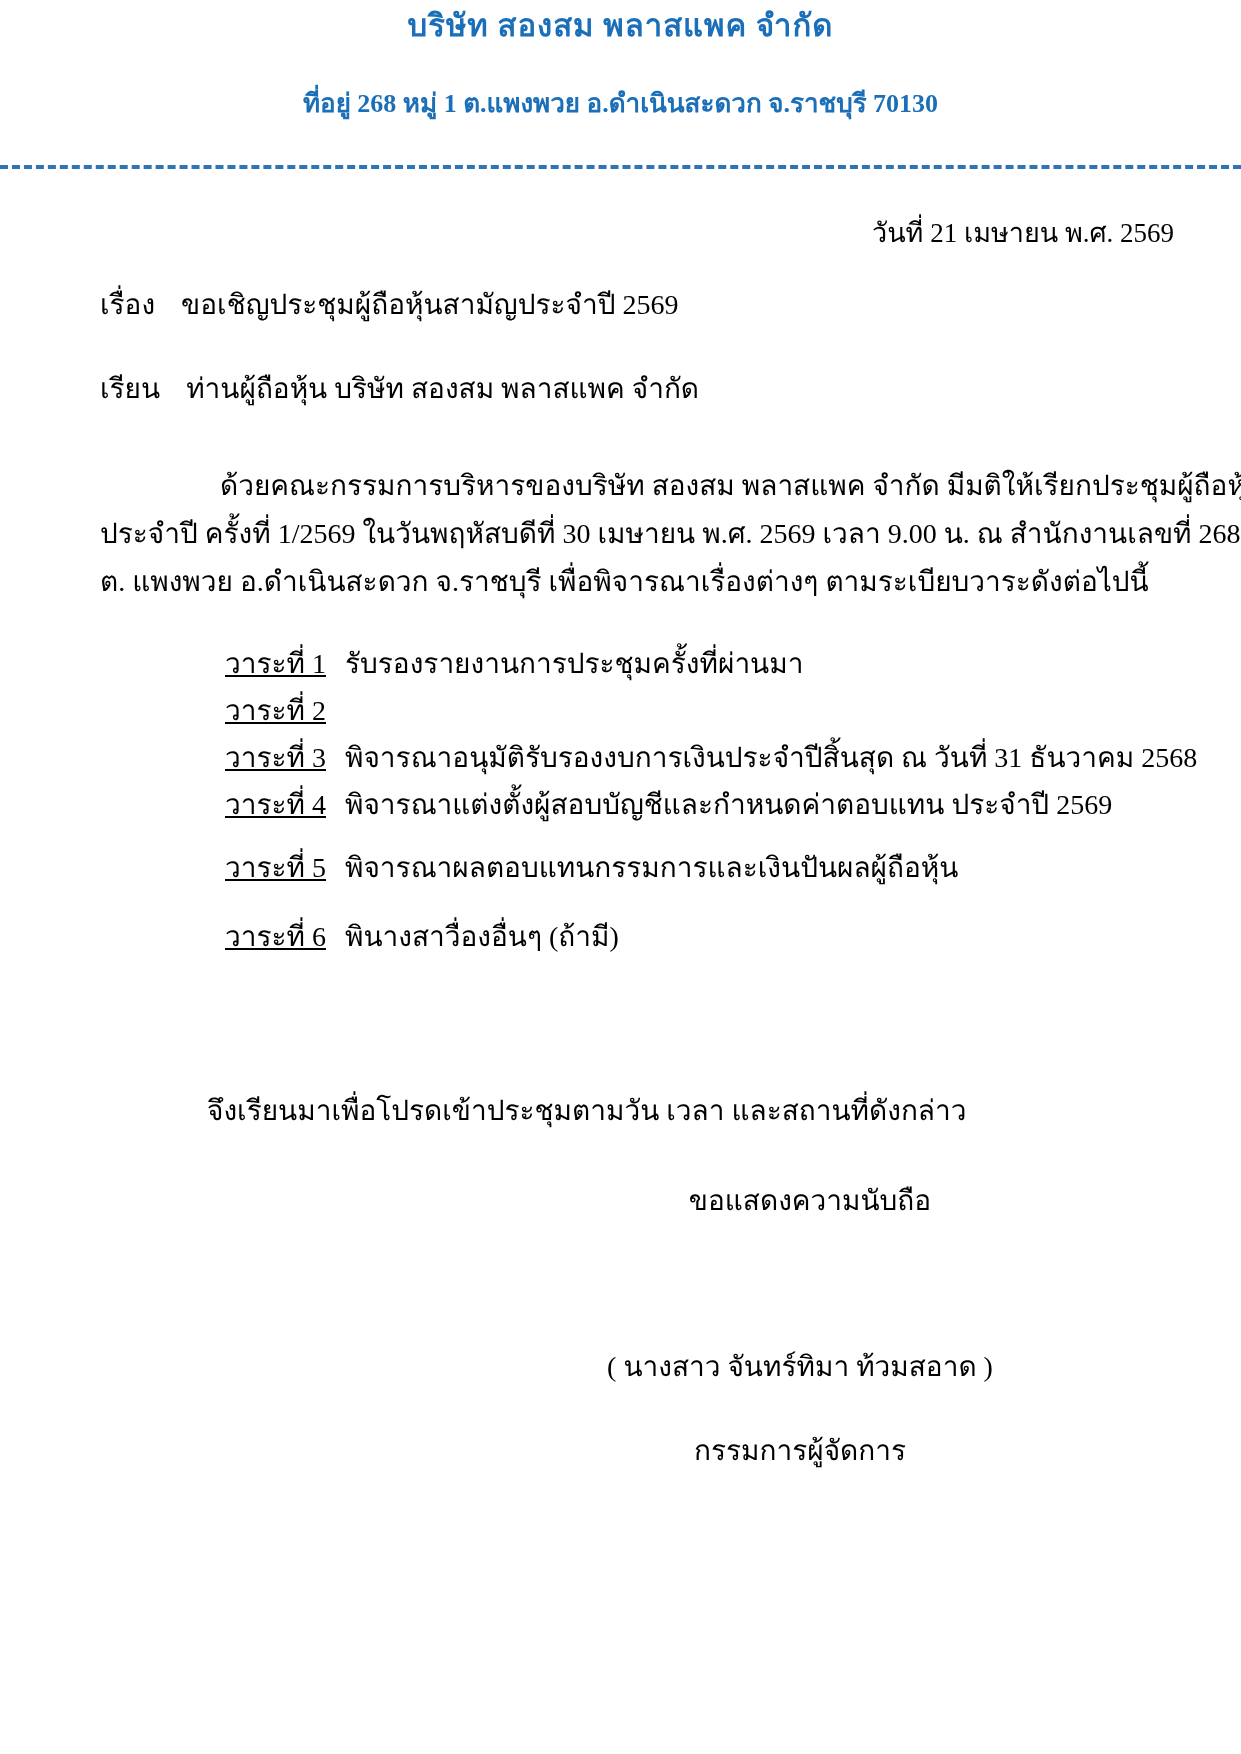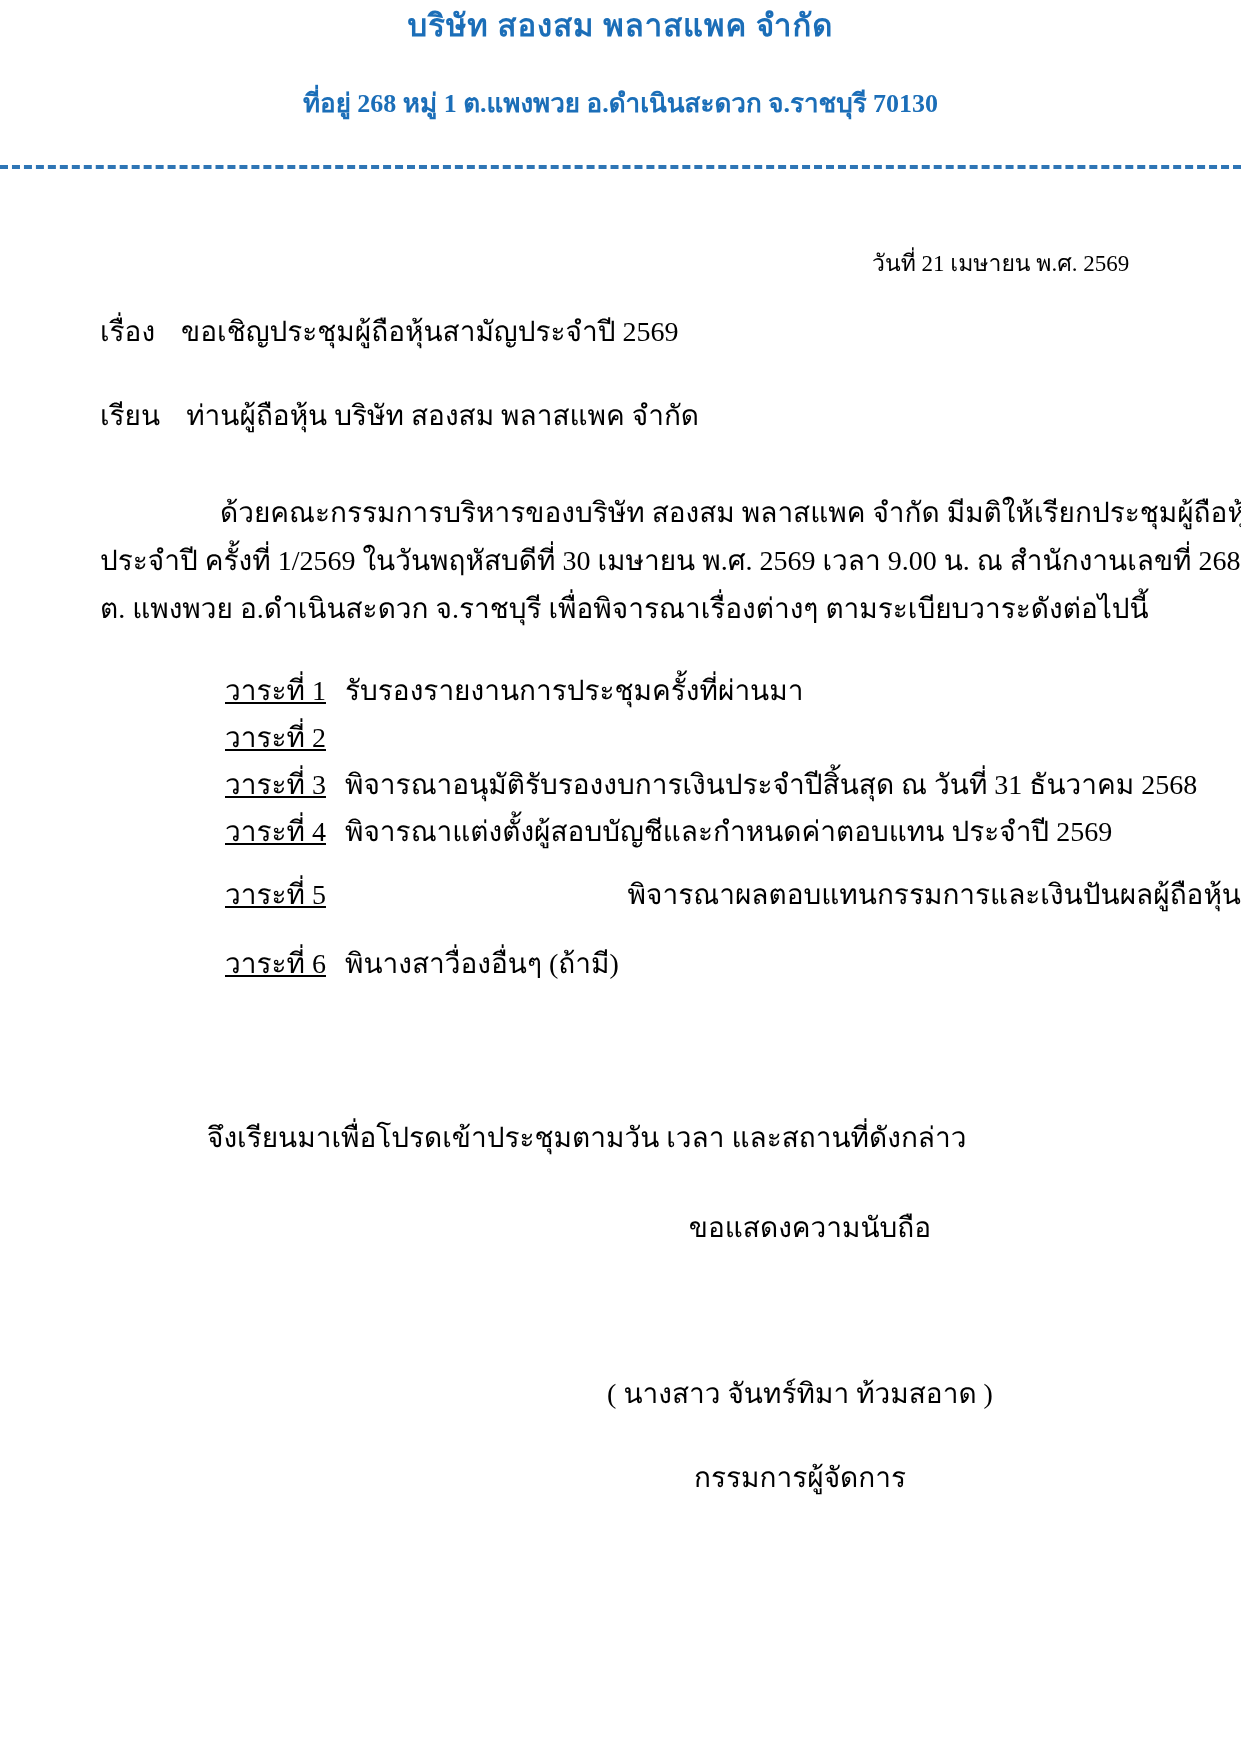--- a/index.html
+++ b/index.html
@@ -32,23 +32,23 @@
     font-size: 26px;
   }
   .divider {
     margin-top: 42px;
     width: 100%;
     height: 0;
     border-top: 4px dashed #2e75b5;
   }
   
   .date-line {
-    margin-top: 76px;
+    margin-top: 42px;
     margin-left: 872px;
-    font-size: 23px;
+    font-size: 27px;
     white-space: nowrap;
   }
   
   .subject-line, .salutation-line {
     margin-left: 100px;
     font-size: 28px;
     white-space: nowrap;
   }
   .subject-line { margin-top: 28px; }
   .salutation-line { margin-top: 40px; }
@@ -69,21 +69,21 @@
   }
   .agenda-item {
     display: flex;
     line-height: 47px;
     white-space: nowrap;
   }
   .agenda-item .agenda-label {
     flex: 0 0 120px;
     text-decoration: underline;
   }
-  .agenda-item.gap-medium { margin-top: 16px; justify-content: space-between; }
+  .agenda-item.gap-medium { margin-top: 16px; }
   .agenda-item.gap-large  { margin-top: 22px; }
   
   .closing-line {
     margin-top: 128px;
     margin-left: 207px;
     font-size: 28px;
     white-space: nowrap;
   }
   .regards-line {
     margin-top: 46px;

